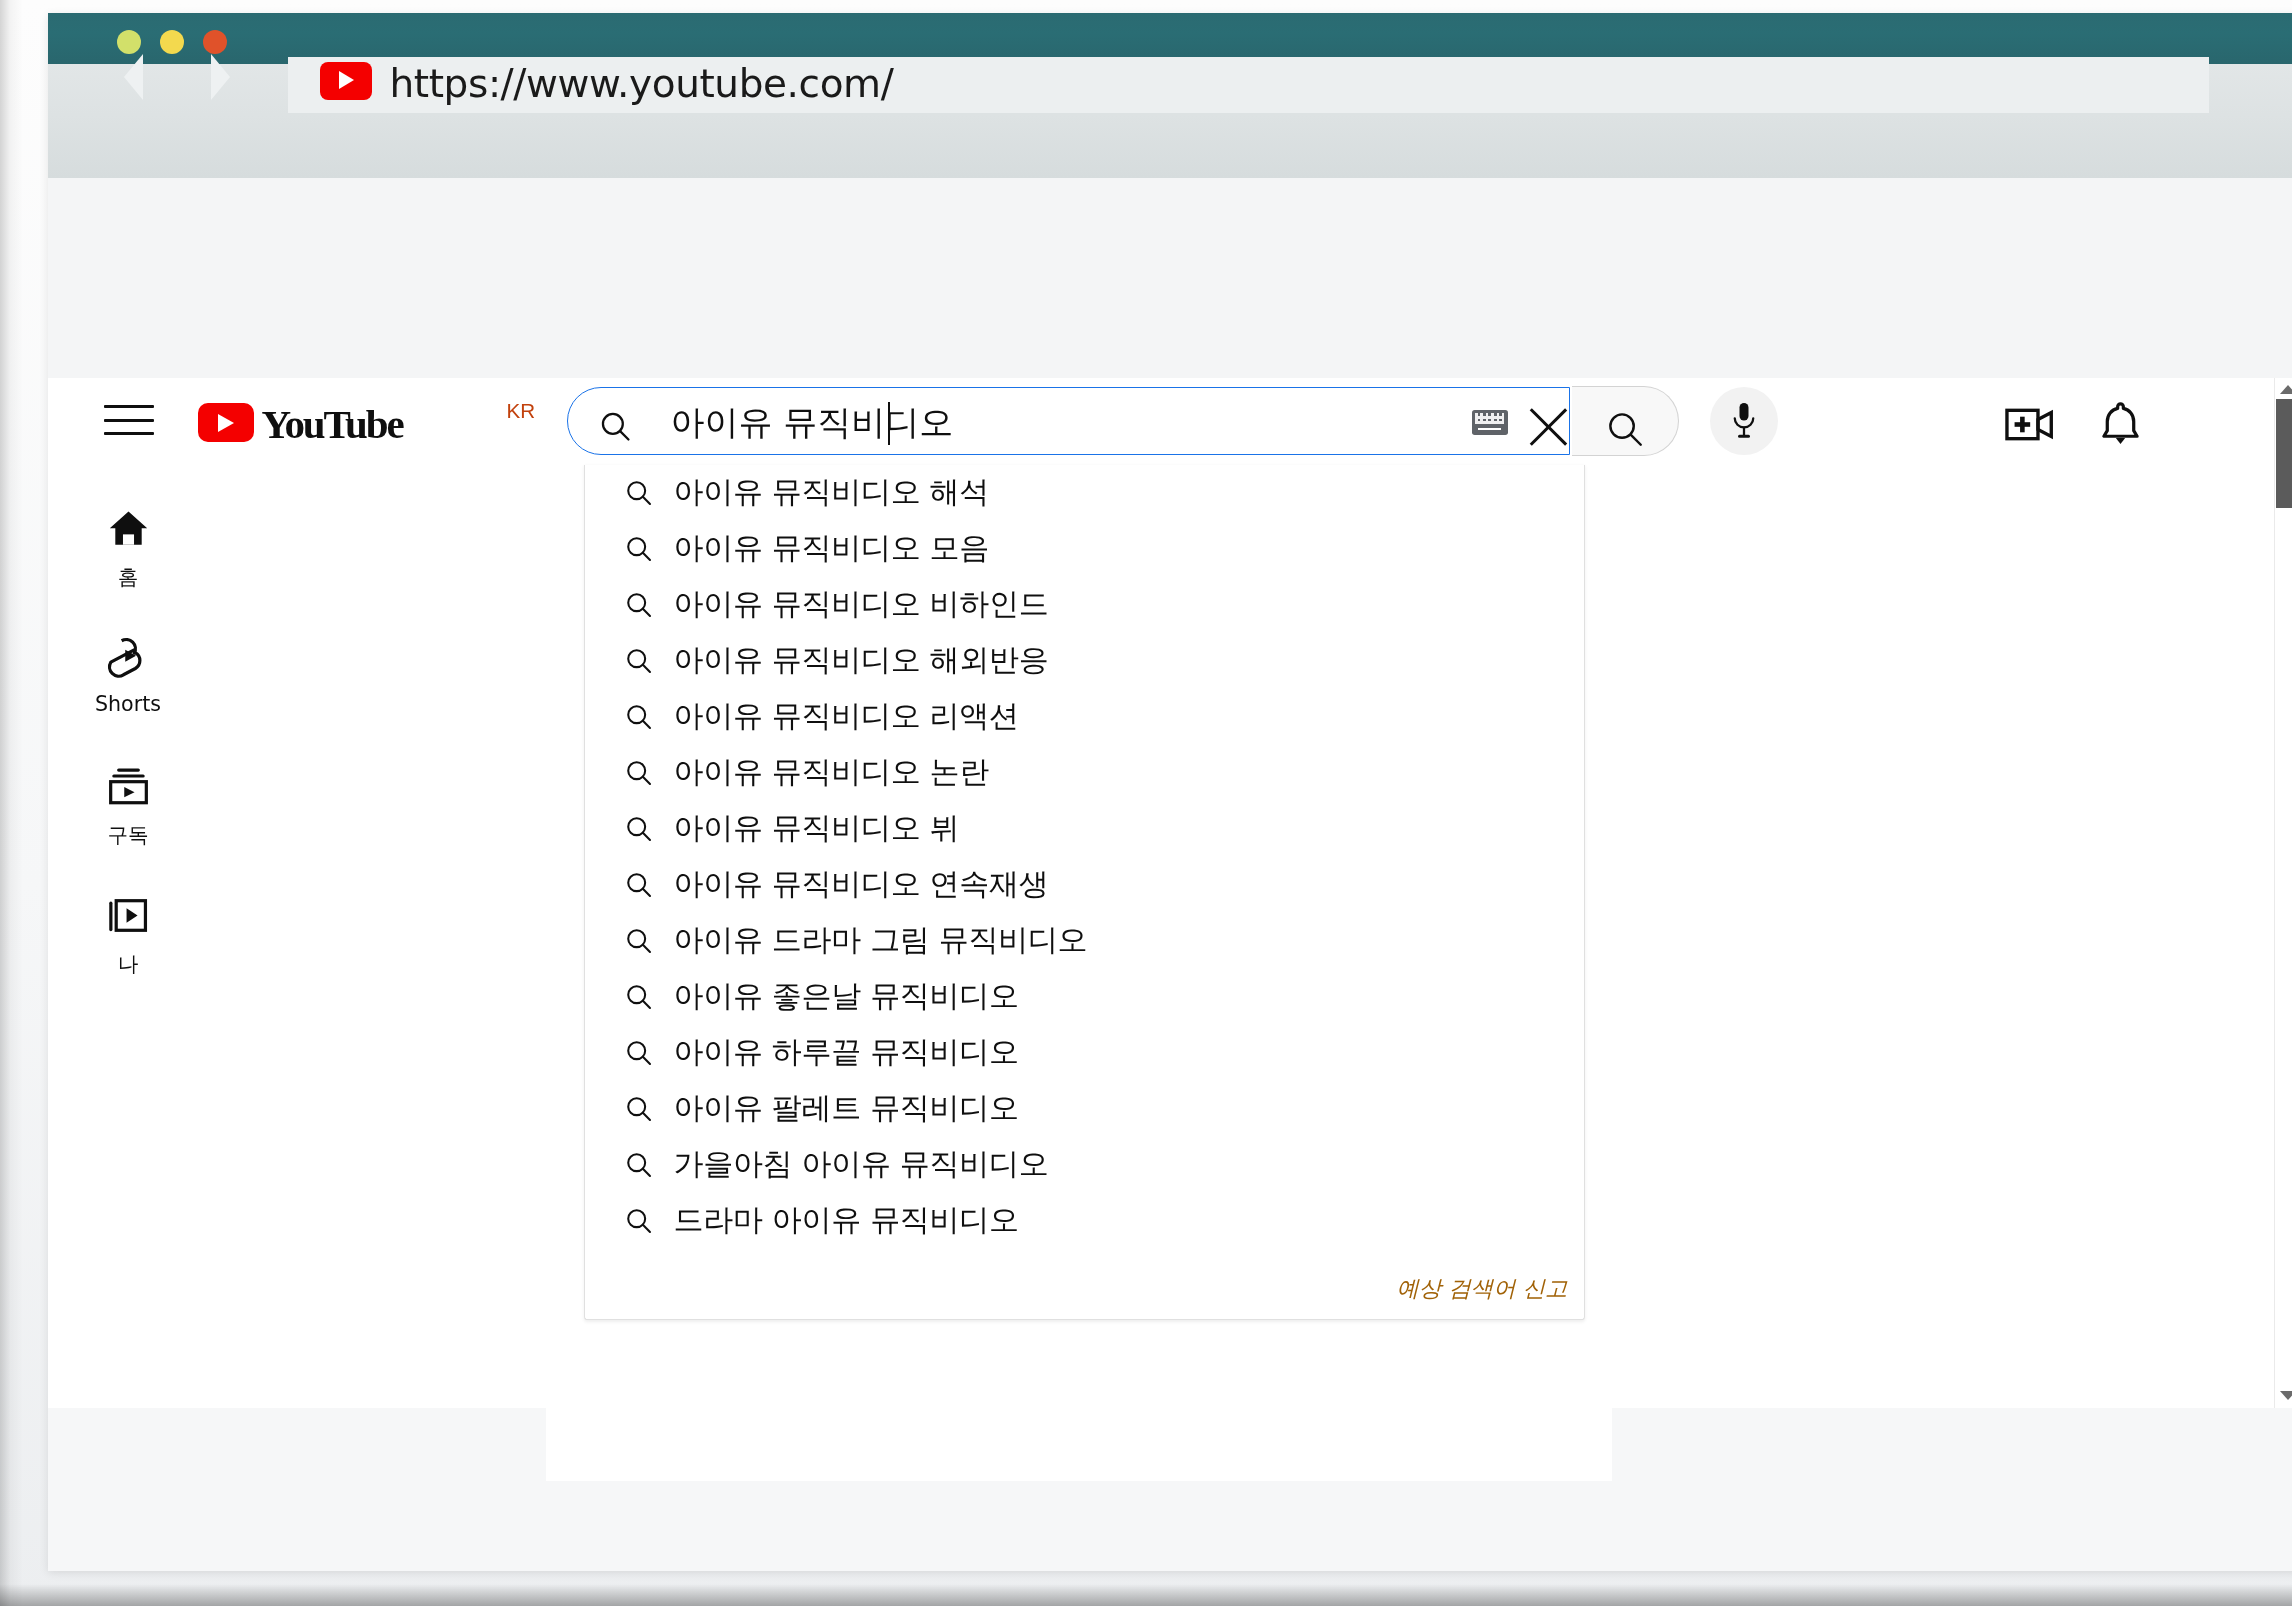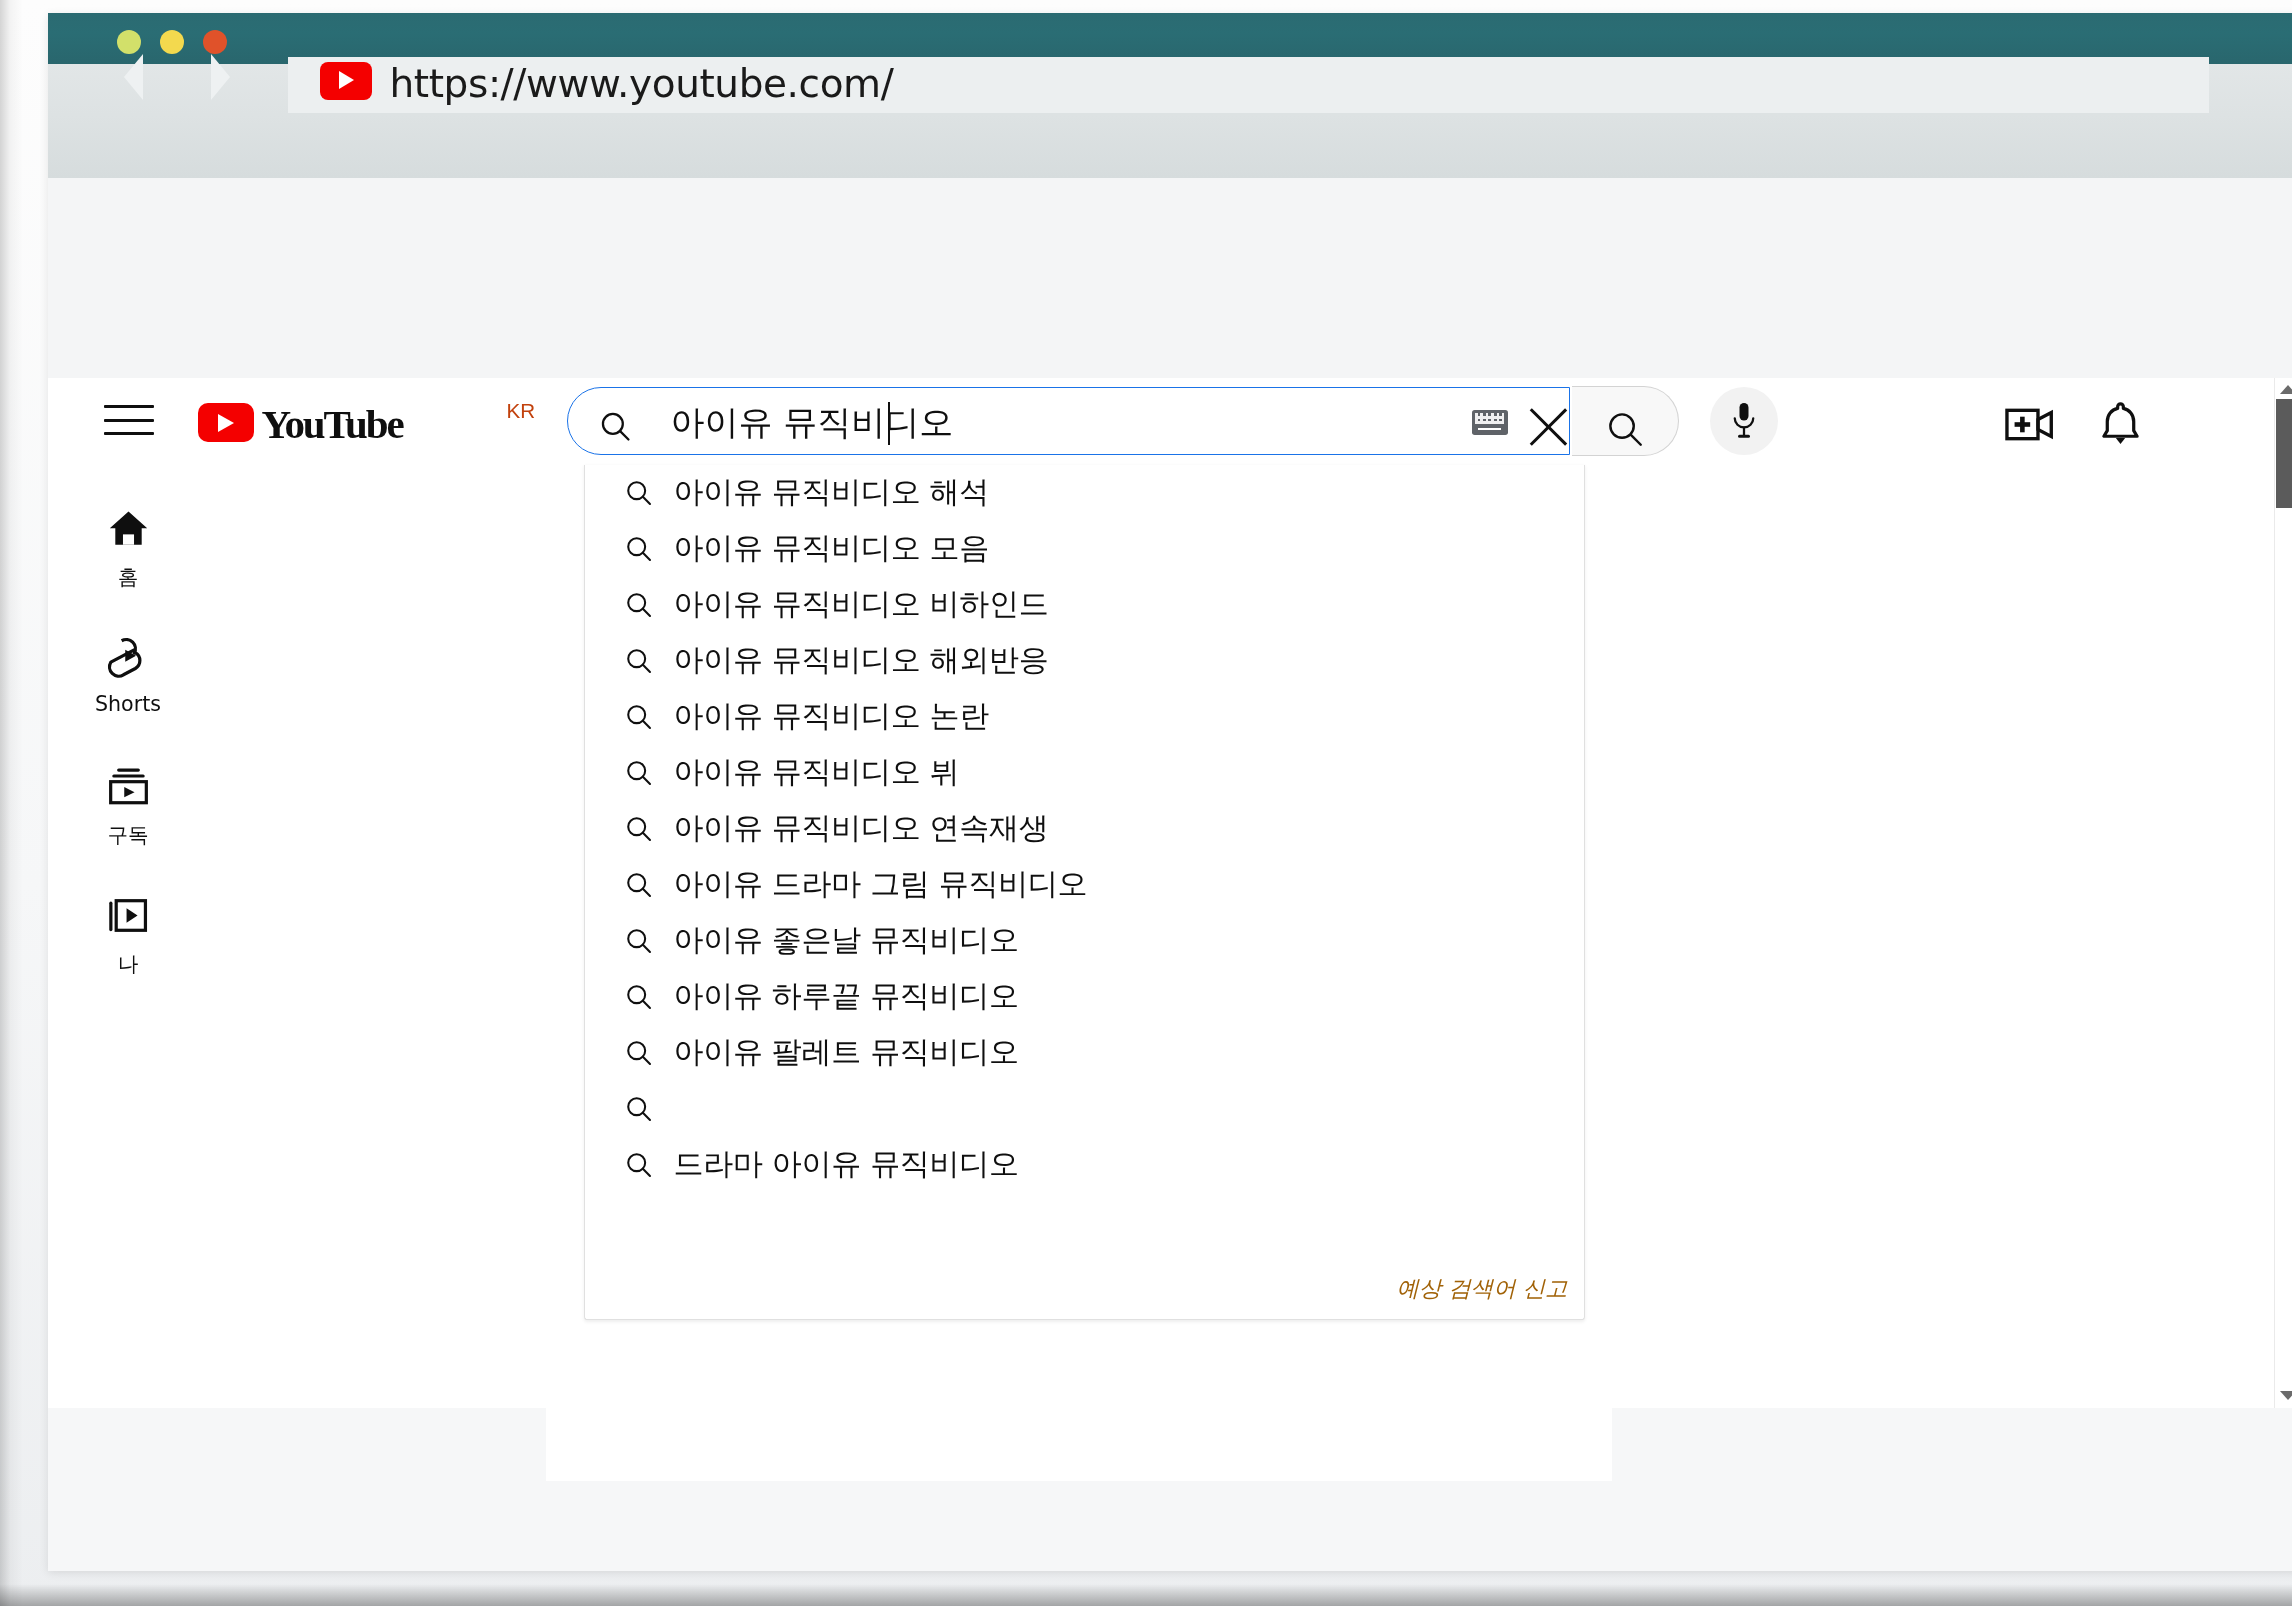--- a/index.html
+++ b/index.html
@@ -411,20 +411,29 @@
       <div class="sugg">
         <span class="sugg-ico">
           <svg width="29" height="29" viewBox="0 0 24 24" fill="none" stroke="#0f0f0f" stroke-width="1.7">
             <circle cx="10.5" cy="10.5" r="7"></circle>
               <line x1="15.6" y1="15.6" x2="21.5" y2="21.5" stroke-linecap="round"></line>
           </svg>
         </span>
         <span class="sugg-text">아이유 뮤직비디오 해외반응</span>
       </div>
 
+      <div class="sugg">
+        <span class="sugg-ico">
+          <svg width="29" height="29" viewBox="0 0 24 24" fill="none" stroke="#0f0f0f" stroke-width="1.7">
+            <circle cx="10.5" cy="10.5" r="7"></circle>
+              <line x1="15.6" y1="15.6" x2="21.5" y2="21.5" stroke-linecap="round"></line>
+          </svg>
+        </span>
+        <span class="sugg-text">아이유 뮤직비디오 리액션</span>
+      </div>
 
       <div class="sugg">
         <span class="sugg-ico">
           <svg width="29" height="29" viewBox="0 0 24 24" fill="none" stroke="#0f0f0f" stroke-width="1.7">
             <circle cx="10.5" cy="10.5" r="7"></circle>
               <line x1="15.6" y1="15.6" x2="21.5" y2="21.5" stroke-linecap="round"></line>
           </svg>
         </span>
         <span class="sugg-text">아이유 뮤직비디오 논란</span>
       </div>
@@ -489,20 +498,21 @@
         <span class="sugg-text">아이유 팔레트 뮤직비디오</span>
       </div>
 
       <div class="sugg">
         <span class="sugg-ico">
           <svg width="29" height="29" viewBox="0 0 24 24" fill="none" stroke="#0f0f0f" stroke-width="1.7">
             <circle cx="10.5" cy="10.5" r="7"></circle>
               <line x1="15.6" y1="15.6" x2="21.5" y2="21.5" stroke-linecap="round"></line>
           </svg>
         </span>
+        <span class="sugg-text">가을아침 아이유 뮤직비디오</span>
       </div>
 
       <div class="sugg">
         <span class="sugg-ico">
           <svg width="29" height="29" viewBox="0 0 24 24" fill="none" stroke="#0f0f0f" stroke-width="1.7">
             <circle cx="10.5" cy="10.5" r="7"></circle>
               <line x1="15.6" y1="15.6" x2="21.5" y2="21.5" stroke-linecap="round"></line>
           </svg>
         </span>
         <span class="sugg-text">드라마 아이유 뮤직비디오</span>

